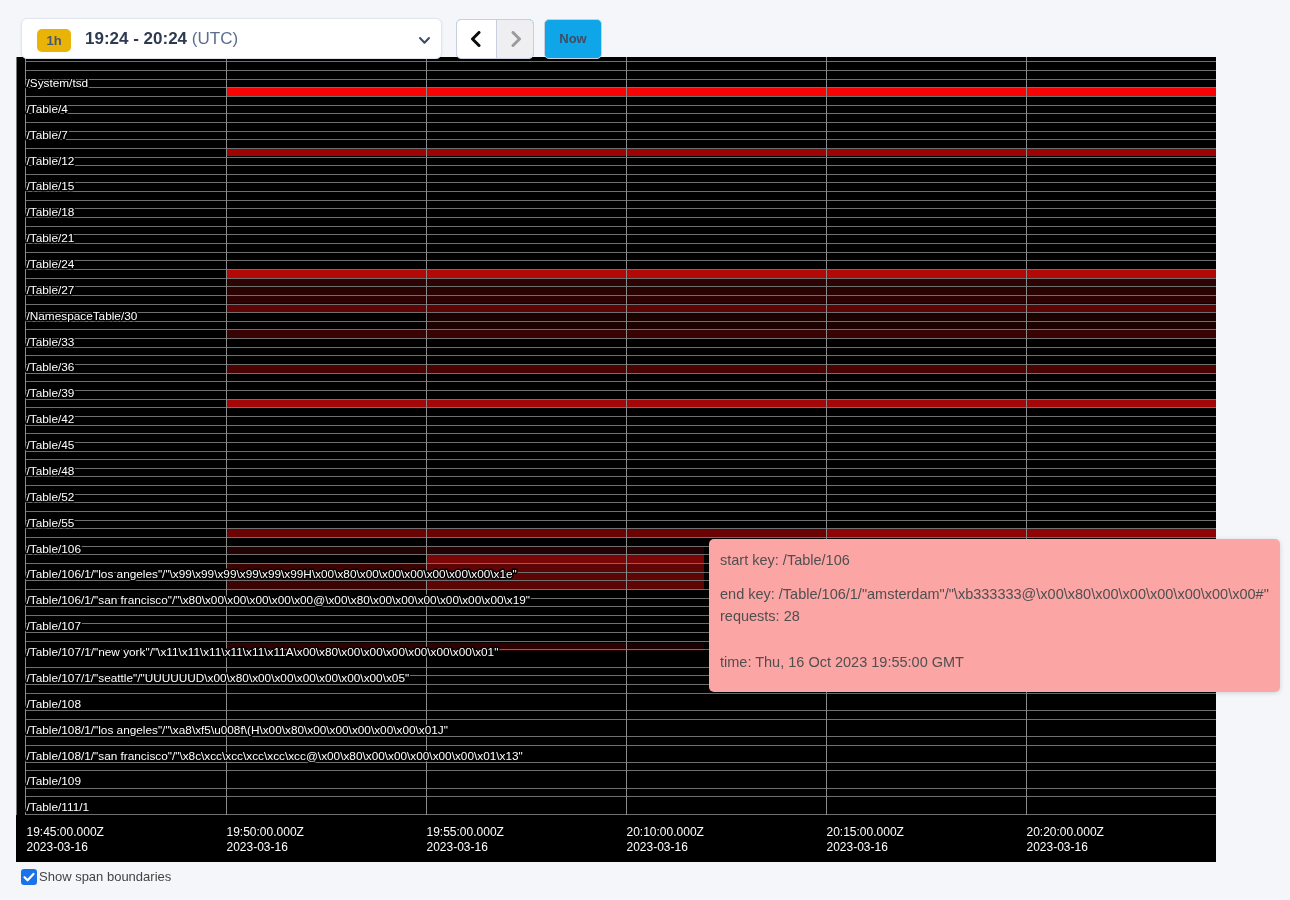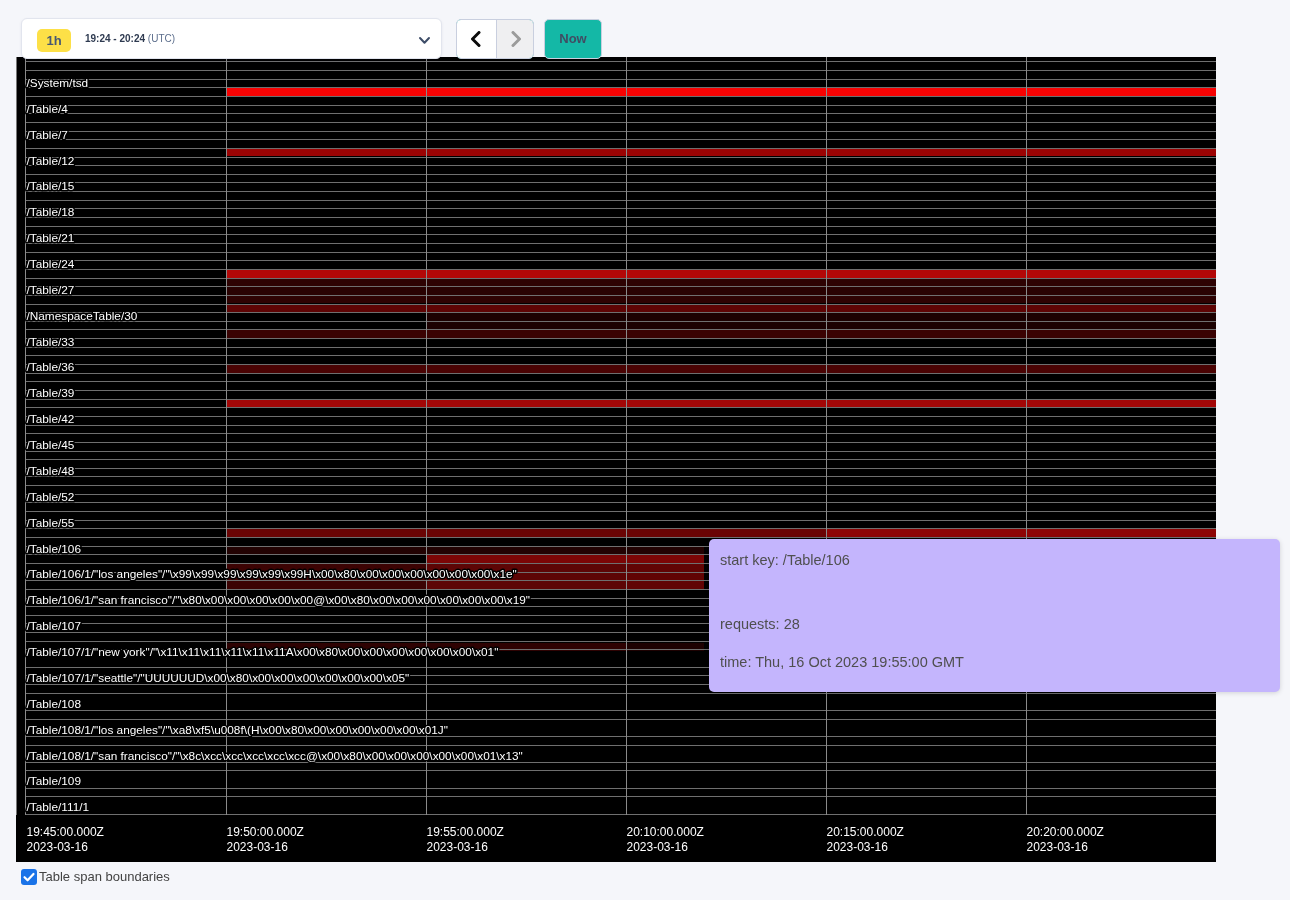--- a/index.html
+++ b/index.html
@@ -1,27 +1,27 @@
 <!DOCTYPE html>
 <html><head>
 <meta charset="utf-8">
 <style>
   html,body { margin:0; padding:0; }
   body { width:1290px; height:900px; background:#f5f6fa; font-family:"Liberation Sans",sans-serif; position:relative; overflow:hidden; }
   .abs { position:absolute; }
   .lbl { font-family:"Liberation Sans",sans-serif; font-size:11.8px; fill:#fff; stroke:#000; stroke-width:3px; paint-order:stroke; stroke-linejoin:round; }
   .ax  { font-family:"Liberation Sans",sans-serif; font-size:12px; fill:#fff; }
-  .btn { box-sizing:border-box; border:1px solid #c9cfdf; border-radius:5px; background:#14b8a6; }
+  .btn { box-sizing:border-box; border:1px solid #c9cfdf; border-radius:5px; background:#0ea5e9; }
 </style>
 </head>
 <body>
 
 <div class="abs" style="z-index:3;left:21px;top:18px;width:421px;height:41px;box-sizing:border-box;background:#fff;border:1px solid #e2e5ee;border-radius:6px;box-shadow:0 1px 3px rgba(60,70,100,.08)">
-  <div class="abs" style="left:15px;top:10px;width:34px;height:23px;background:#fde047;border-radius:5px;text-align:center;line-height:23px;font-size:13px;font-weight:bold;color:#475872">1h</div>
-  <div class="abs" style="left:63px;top:0;height:39px;line-height:39px;font-size:10px;color:#2e3a50;white-space:nowrap"><b>19:24 - 20:24</b> <span style="color:#5c6e8c">(UTC)</span></div>
+  <div class="abs" style="left:15px;top:10px;width:34px;height:23px;background:#eab308;border-radius:5px;text-align:center;line-height:23px;font-size:13px;font-weight:bold;color:#475872">1h</div>
+  <div class="abs" style="left:63px;top:0;height:39px;line-height:39px;font-size:17px;color:#2e3a50;white-space:nowrap"><b>19:24 - 20:24</b> <span style="color:#5c6e8c">(UTC)</span></div>
   <svg class="abs" style="left:396px;top:16.5px" width="13" height="10" viewBox="0 0 13 10">
       <path d="M2 2 L6.5 6.8 L11 2" stroke="#3d4d68" stroke-width="2" fill="none" stroke-linecap="round" stroke-linejoin="round"></path>
     </svg>
 </div>
 
 <div class="abs btn" style="z-index:3;left:456px;top:19px;width:78px;height:40px;overflow:hidden">
   <div class="abs" style="left:0;top:0;width:38.5px;height:38px;background:#fff">
     <svg class="abs" style="left:13px;top:11px" width="11" height="16" viewBox="0 0 11 16">
         <path d="M9 1.5 L2.5 8 L9 14.5" stroke="#0b0b0b" stroke-width="3" fill="none" stroke-linecap="round" stroke-linejoin="round"></path>
       </svg>
@@ -98,25 +98,26 @@
 <text x="410.5" y="793.6" class="ax">2023-03-16</text>
 <text x="610.5" y="778.7" class="ax">20:10:00.000Z</text>
 <text x="610.5" y="793.6" class="ax">2023-03-16</text>
 <text x="810.5" y="778.7" class="ax">20:15:00.000Z</text>
 <text x="810.5" y="793.6" class="ax">2023-03-16</text>
 <text x="1010.5" y="778.7" class="ax">20:20:00.000Z</text>
 <text x="1010.5" y="793.6" class="ax">2023-03-16</text>
 </svg>
 </div>
 
-<div class="abs" style="left:709px;top:539px;width:571px;height:153px;background:#c4b5fd;border-radius:5px;box-shadow:0 1px 5px rgba(0,0,0,.15);font-size:14.5px;color:#4f4f4f">
+<div class="abs" style="left:709px;top:539px;width:571px;height:153px;background:#fca5a5;border-radius:5px;box-shadow:0 1px 5px rgba(0,0,0,.15);font-size:14.5px;color:#4f4f4f">
 <div style="position:absolute;left:11px;top:12.5px;white-space:nowrap">start key: /Table/106</div>
-<div style="position:absolute;left:11px;top:77px;white-space:nowrap">requests: 28</div>
+<div style="position:absolute;left:11px;top:46.5px;white-space:nowrap">end key: /Table/106/1/"amsterdam"/"\xb333333@\x00\x80\x00\x00\x00\x00\x00\x00#"</div>
+<div style="position:absolute;left:11px;top:69px;white-space:nowrap">requests: 28</div>
 <div style="position:absolute;left:11px;top:114.5px;white-space:nowrap">time: Thu, 16 Oct 2023 19:55:00 GMT</div>
 </div>
 
 <div class="abs" style="left:21px;top:868px;width:400px;height:20px">
   <svg class="abs" style="left:0;top:1px" width="16" height="16" viewBox="0 0 16 16">
       <rect x="0" y="0" width="16" height="16" rx="3" fill="#1a73e8"></rect>
       <path d="M3.5 8.2 L6.6 11.3 L12.5 5" stroke="#fff" stroke-width="2.2" fill="none" stroke-linecap="round" stroke-linejoin="round"></path>
     </svg>
-  <div class="abs" style="left:18px;top:1px;font-size:13px;color:#434343;white-space:nowrap">Table span boundaries</div>
+  <div class="abs" style="left:18px;top:1px;font-size:13px;color:#434343;white-space:nowrap">Show span boundaries</div>
 </div>
 
 </body></html>

